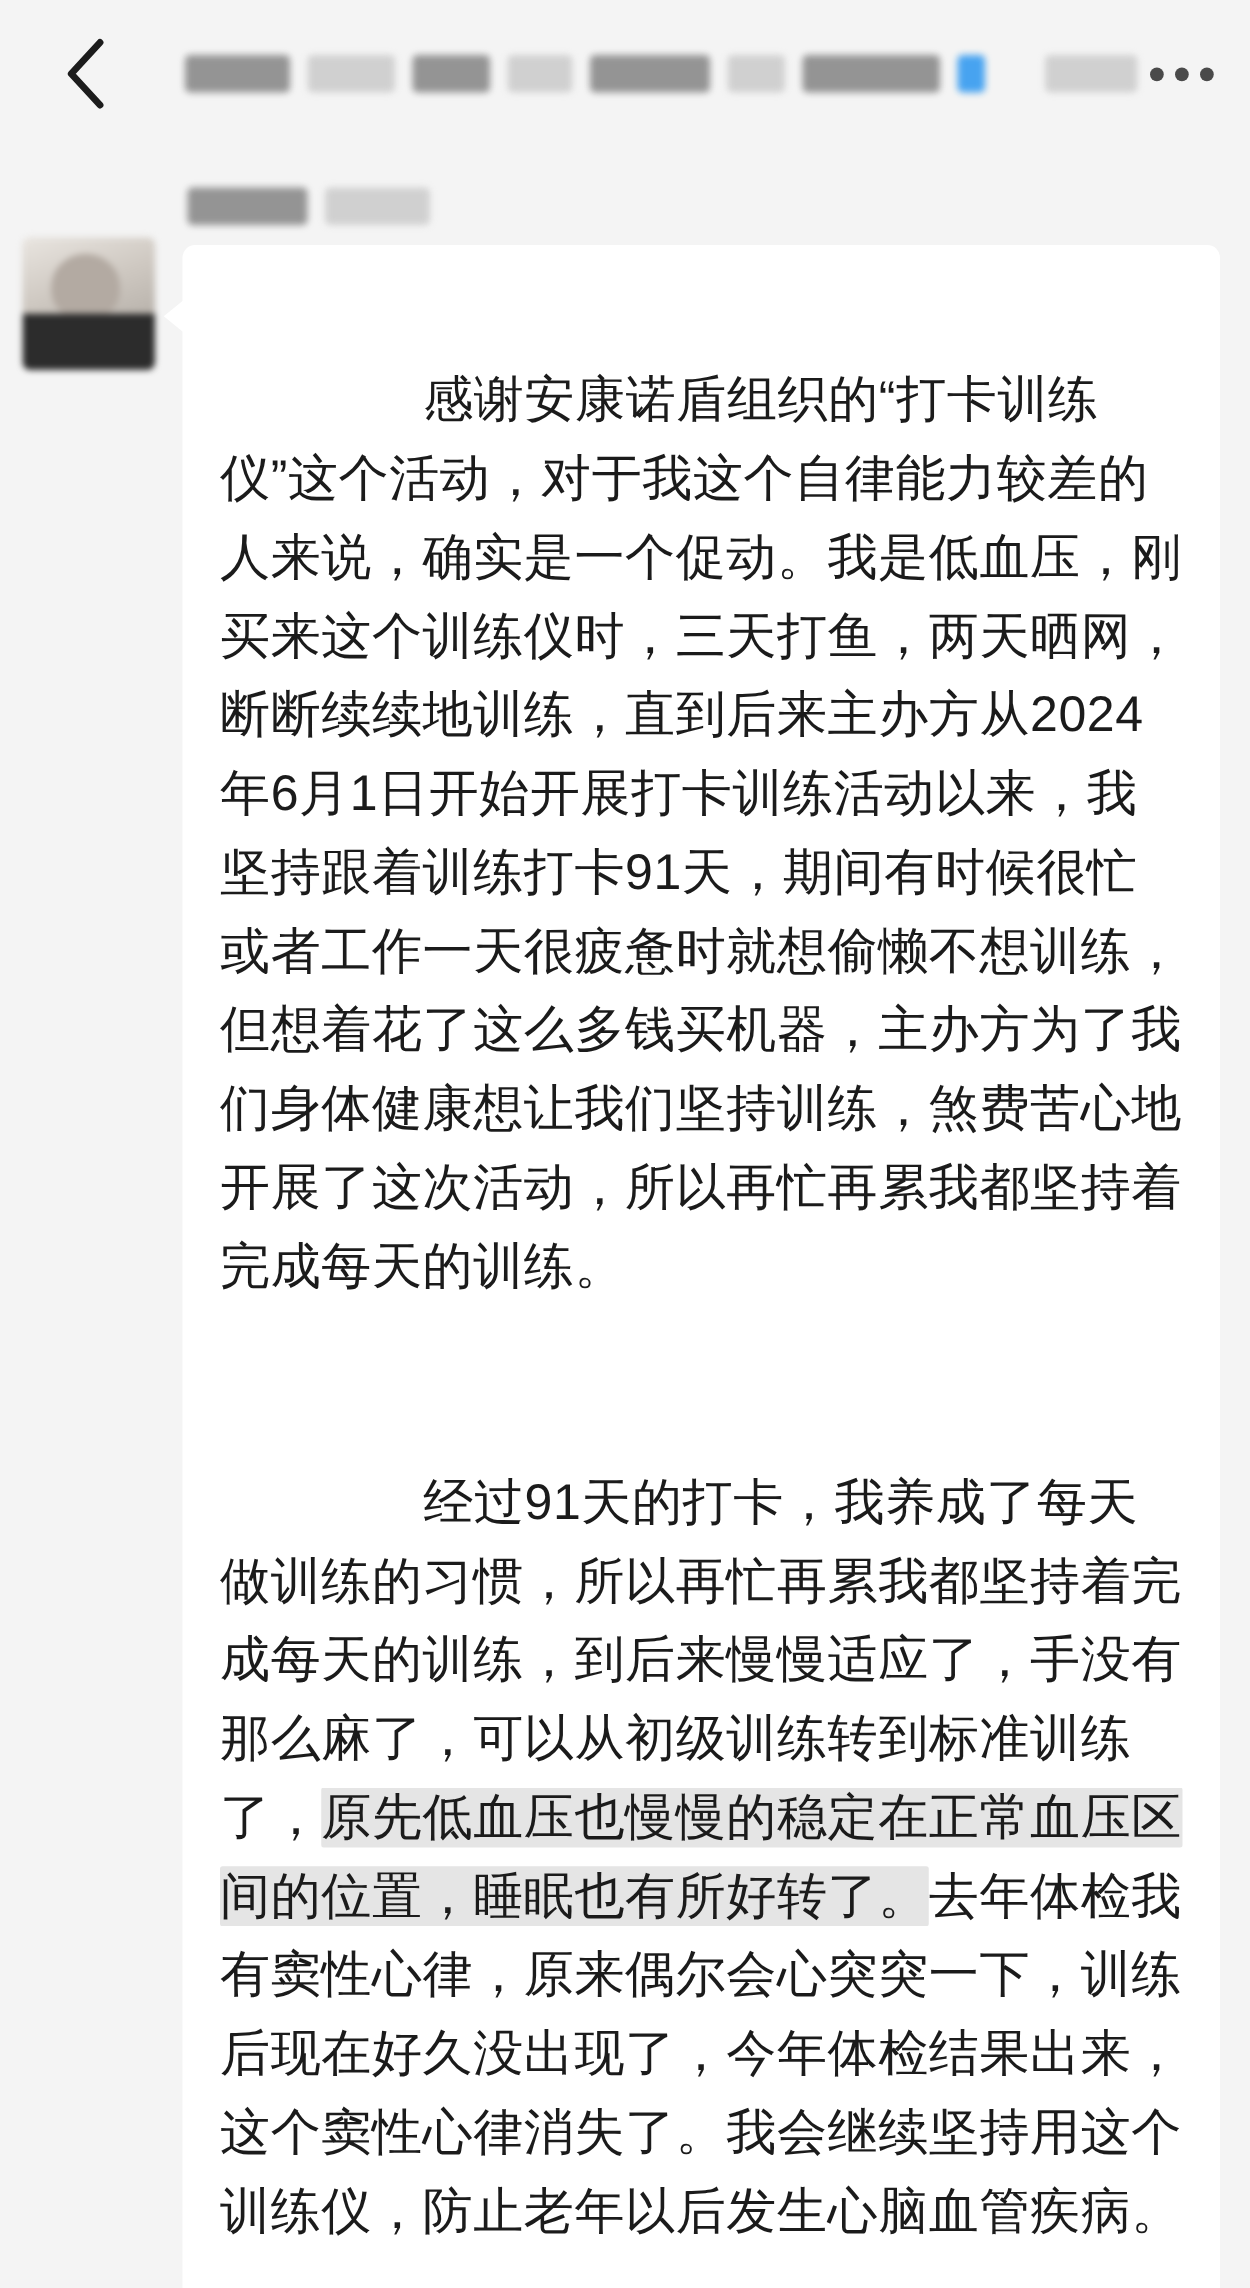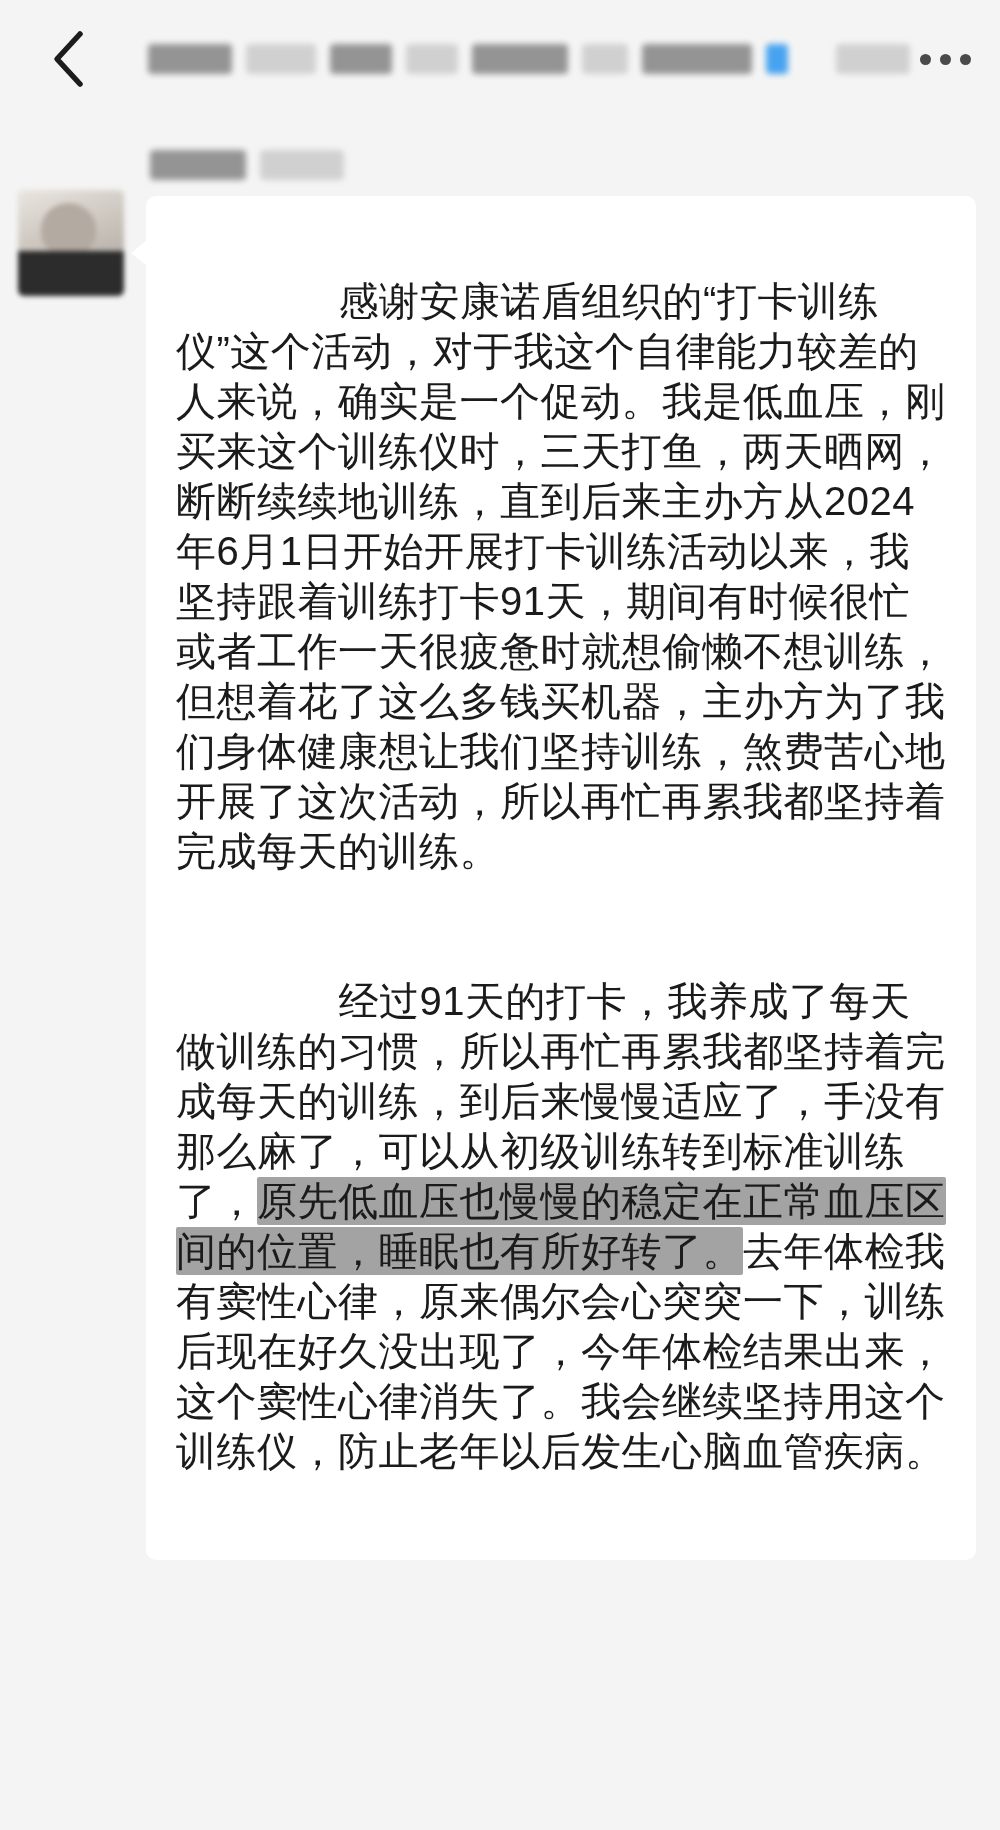--- a/index.html
+++ b/index.html
@@ -154,28 +154,28 @@
     top: 44px;
     width: 0; height: 0;
     border-top: 13px solid transparent;
     border-bottom: 13px solid transparent;
     border-right: 16px solid #ffffff;
   }
 
   .msg-text {
     font-family: "Liberation Sans", "DejaVu Sans", sans-serif;
     font-size: 40px;
-    line-height: 50px;
+    line-height: 63px;
     color: #1b1b1b;
     letter-spacing: 0.5px;
     white-space: pre-wrap;
     word-break: break-word;
   }
   .msg-text .hl {
-    background: #a3a3a3;
+    background: #e5e5e5;
     padding: 2px 0;
     border-radius: 2px;
     box-decoration-break: clone;
     -webkit-box-decoration-break: clone;
   }
 
   .para + .para { margin-top: 0; }
 </style>
 </head>
 <body>

